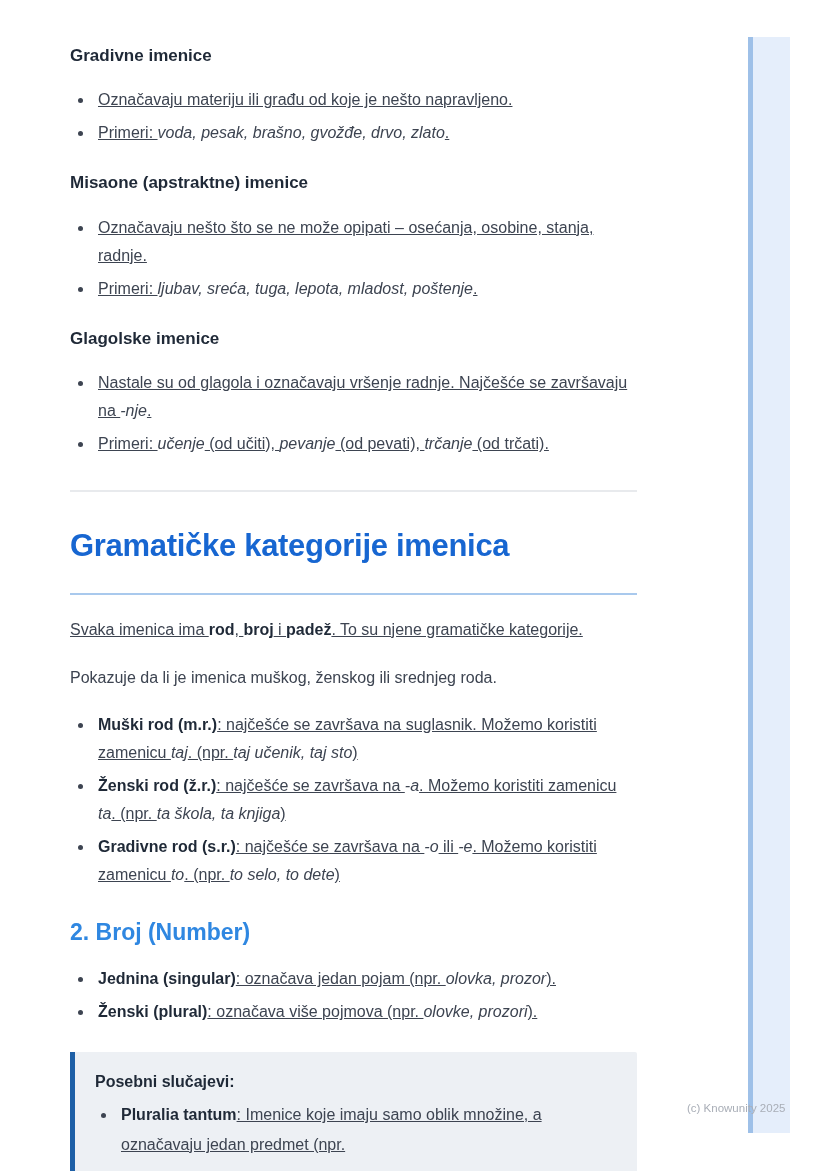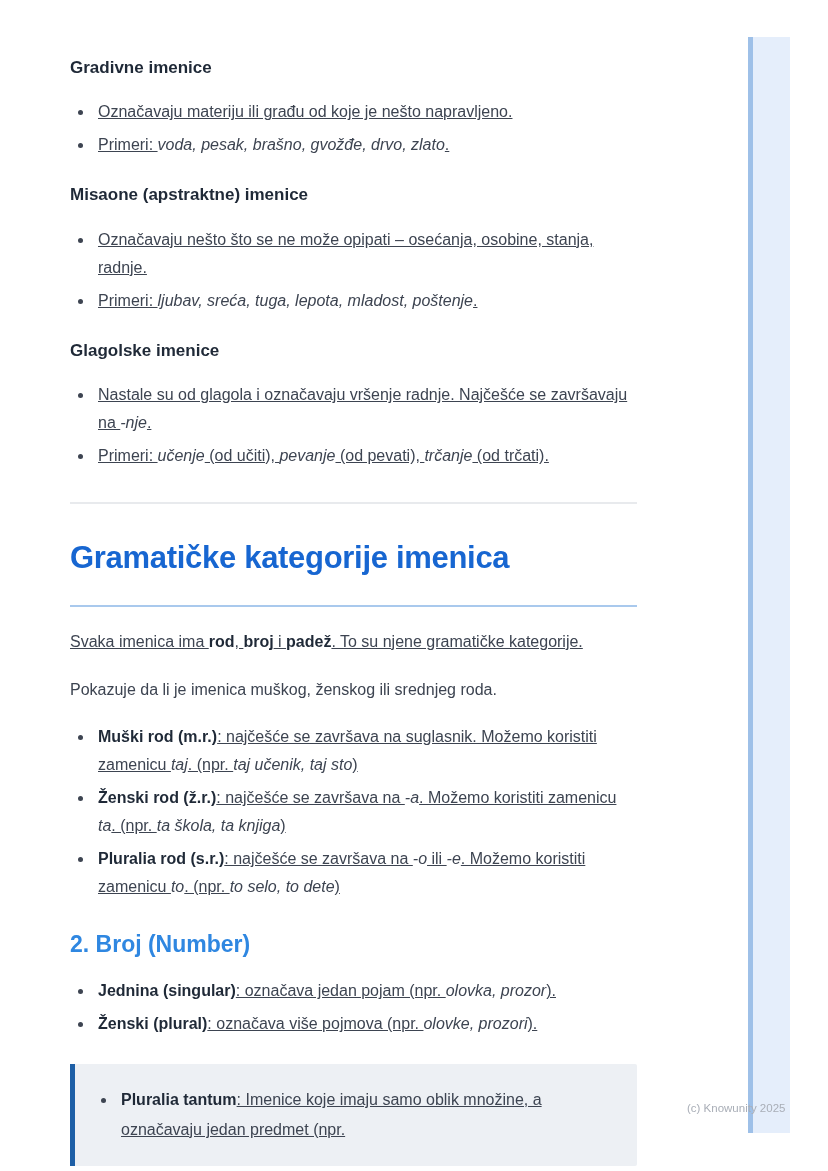--- a/index.html
+++ b/index.html
@@ -18,21 +18,21 @@
     width: 567px;
     color: var(--body_text, #3d4451);
   }
   h3.sub-heading {
     font-size: 17px;
     font-weight: 700;
     color: var(--heading_text, #1f2937);
     margin: 26px 0 20px 0;
     line-height: 1.2;
   }
-  .content > h3.sub-heading:first-child { margin-top: 24px; }
+  .content > h3.sub-heading:first-child { margin-top: 12px; }
   ul.bullets {
     margin: 0 0 24px 0;
     padding-left: 24px;
     font-size: 16px;
     line-height: 1.75;
     color: var(--body_text, #3d4451);
   }
   ul.bullets li { margin: 0 0 5px 0; padding-left: 4px; }
   hr.divider {
     border: 0;
@@ -126,30 +126,31 @@
     <hr class="divider">
 
     <h1 class="page-title">Gramatičke kategorije imenica</h1>
 
     <p class="body-para"><span class="seg-n">Svaka imenica ima </span><span class="seg-b">rod</span><span class="seg-n">, </span><span class="seg-b">broj</span><span class="seg-n"> i </span><span class="seg-b">padež</span><span class="seg-n">. To su njene gramatičke kategorije.</span></p>
 
     <p class="body-para">Pokazuje da li je imenica muškog, ženskog ili srednjeg roda.</p>
     <ul class="bullets">
       <li><span class="seg-b">Muški rod (m.r.)</span><span class="seg-n">: najčešće se završava na suglasnik. Možemo koristiti zamenicu </span><span class="seg-i">taj</span><span class="seg-n">. (npr. </span><span class="seg-i">taj učenik, taj sto</span><span class="seg-n">)</span></li>
       <li><span class="seg-b">Ženski rod (ž.r.)</span><span class="seg-n">: najčešće se završava na </span><span class="seg-i">-a</span><span class="seg-n">. Možemo koristiti zamenicu </span><span class="seg-i">ta</span><span class="seg-n">. (npr. </span><span class="seg-i">ta škola, ta knjiga</span><span class="seg-n">)</span></li>
-      <li><span class="seg-b">Pluralia rod (s.r.)</span><span class="seg-n">: najčešće se završava na </span><span class="seg-i">-o</span><span class="seg-n"> ili </span><span class="seg-i">-e</span><span class="seg-n">. Možemo koristiti zamenicu </span><span class="seg-i">to</span><span class="seg-n">. (npr. </span><span class="seg-i">to selo, to dete</span><span class="seg-n">)</span></li>
+      <li><span class="seg-b">Gradivne rod (s.r.)</span><span class="seg-n">: najčešće se završava na </span><span class="seg-i">-o</span><span class="seg-n"> ili </span><span class="seg-i">-e</span><span class="seg-n">. Možemo koristiti zamenicu </span><span class="seg-i">to</span><span class="seg-n">. (npr. </span><span class="seg-i">to selo, to dete</span><span class="seg-n">)</span></li>
     </ul>
 
     <h2 class="section-heading">2. Broj (Number)</h2>
     <ul class="bullets">
       <li><span class="seg-b">Jednina (singular)</span><span class="seg-n">: označava jedan pojam (npr. </span><span class="seg-i">olovka, prozor</span><span class="seg-n">).</span></li>
       <li><span class="seg-b">Ženski (plural)</span><span class="seg-n">: označava više pojmova (npr. </span><span class="seg-i">olovke, prozori</span><span class="seg-n">).</span></li>
     </ul>
 
     <aside class="callout">
+      <p class="callout-title">Posebni slučajevi:</p>
       <ul class="bullets">
         <li><span class="seg-b">Pluralia tantum</span><span class="seg-n">: Imenice koje imaju samo oblik množine, a označavaju jedan predmet (npr. </span></li>
       </ul>
     </aside>
 
   </main>
 
   <div class="page-edge"></div>
   <div class="watermark">(c) Knowunity 2025</div>
 </div>

